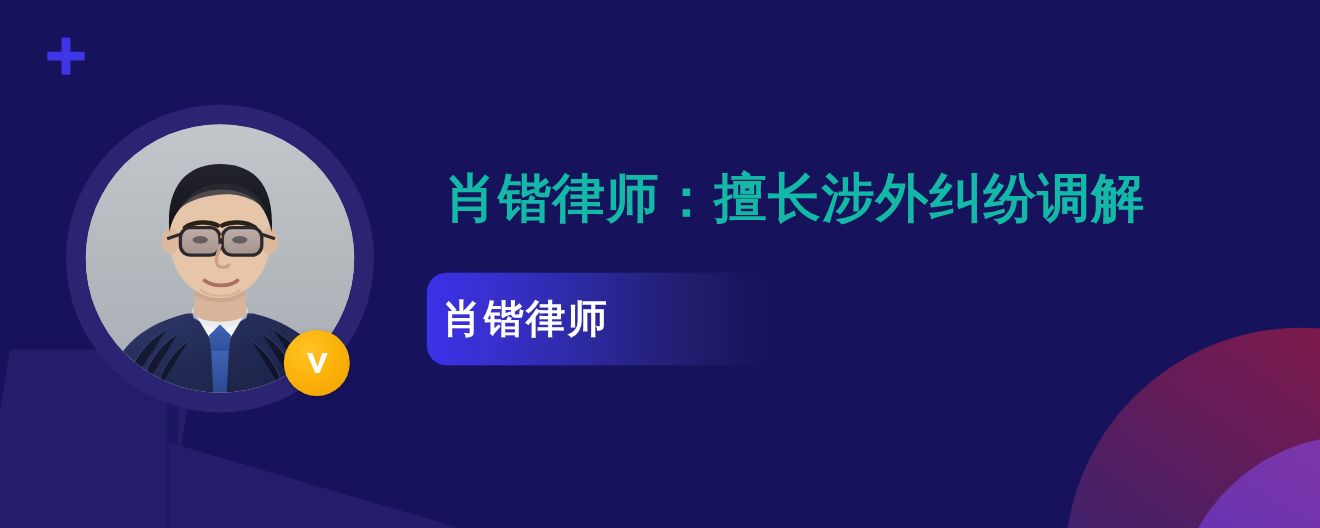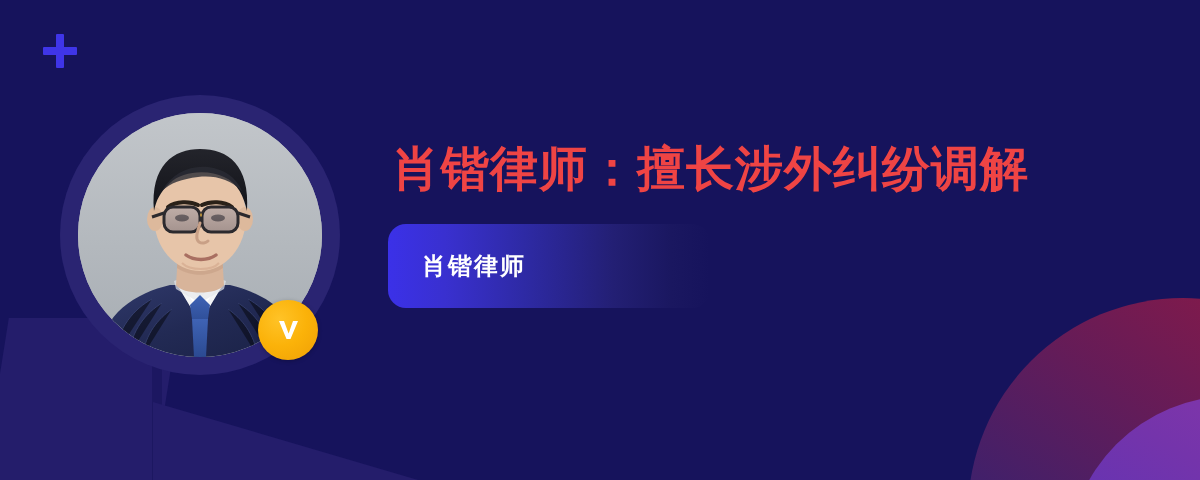--- a/index.html
+++ b/index.html
@@ -132,41 +132,41 @@
   .verified-badge svg { display: block; }
 
   
   .content {
     position: absolute;
     left: 388px;
     top: 128px;
     width: 700px;
   }
   .title {
-    margin: 4px;
-    color: #ef4444;
+    margin: 16px;
+    color: #14b8a6;
     font-size: 48px;
     font-weight: 700;
     line-height: 72px;
     letter-spacing: 1px;
     max-width: 660px;
   }
   .cta-button {
     margin-top: 16px;
     display: inline-flex;
     align-items: center;
     height: 84px;
     min-width: 322px;
-    padding: 0 34px;
+    padding: 0 14px;
     box-sizing: border-box;
     border: none;
     border-radius: 18px;
     color: #ffffff;
     font-family: "DejaVu Sans", "Liberation Sans", sans-serif;
-    font-size: 24px;
+    font-size: 36px;
     font-weight: 700;
     letter-spacing: 2px;
     cursor: pointer;
     background: linear-gradient(90deg, #3b31e8 0%, #3930cf 18%, #2e2aa5 42%, #231f74 70%, #1a1760 88%, #16135c 100%);
   }
 </style>
 </head>
 <body>
 
 <div id="banner">

